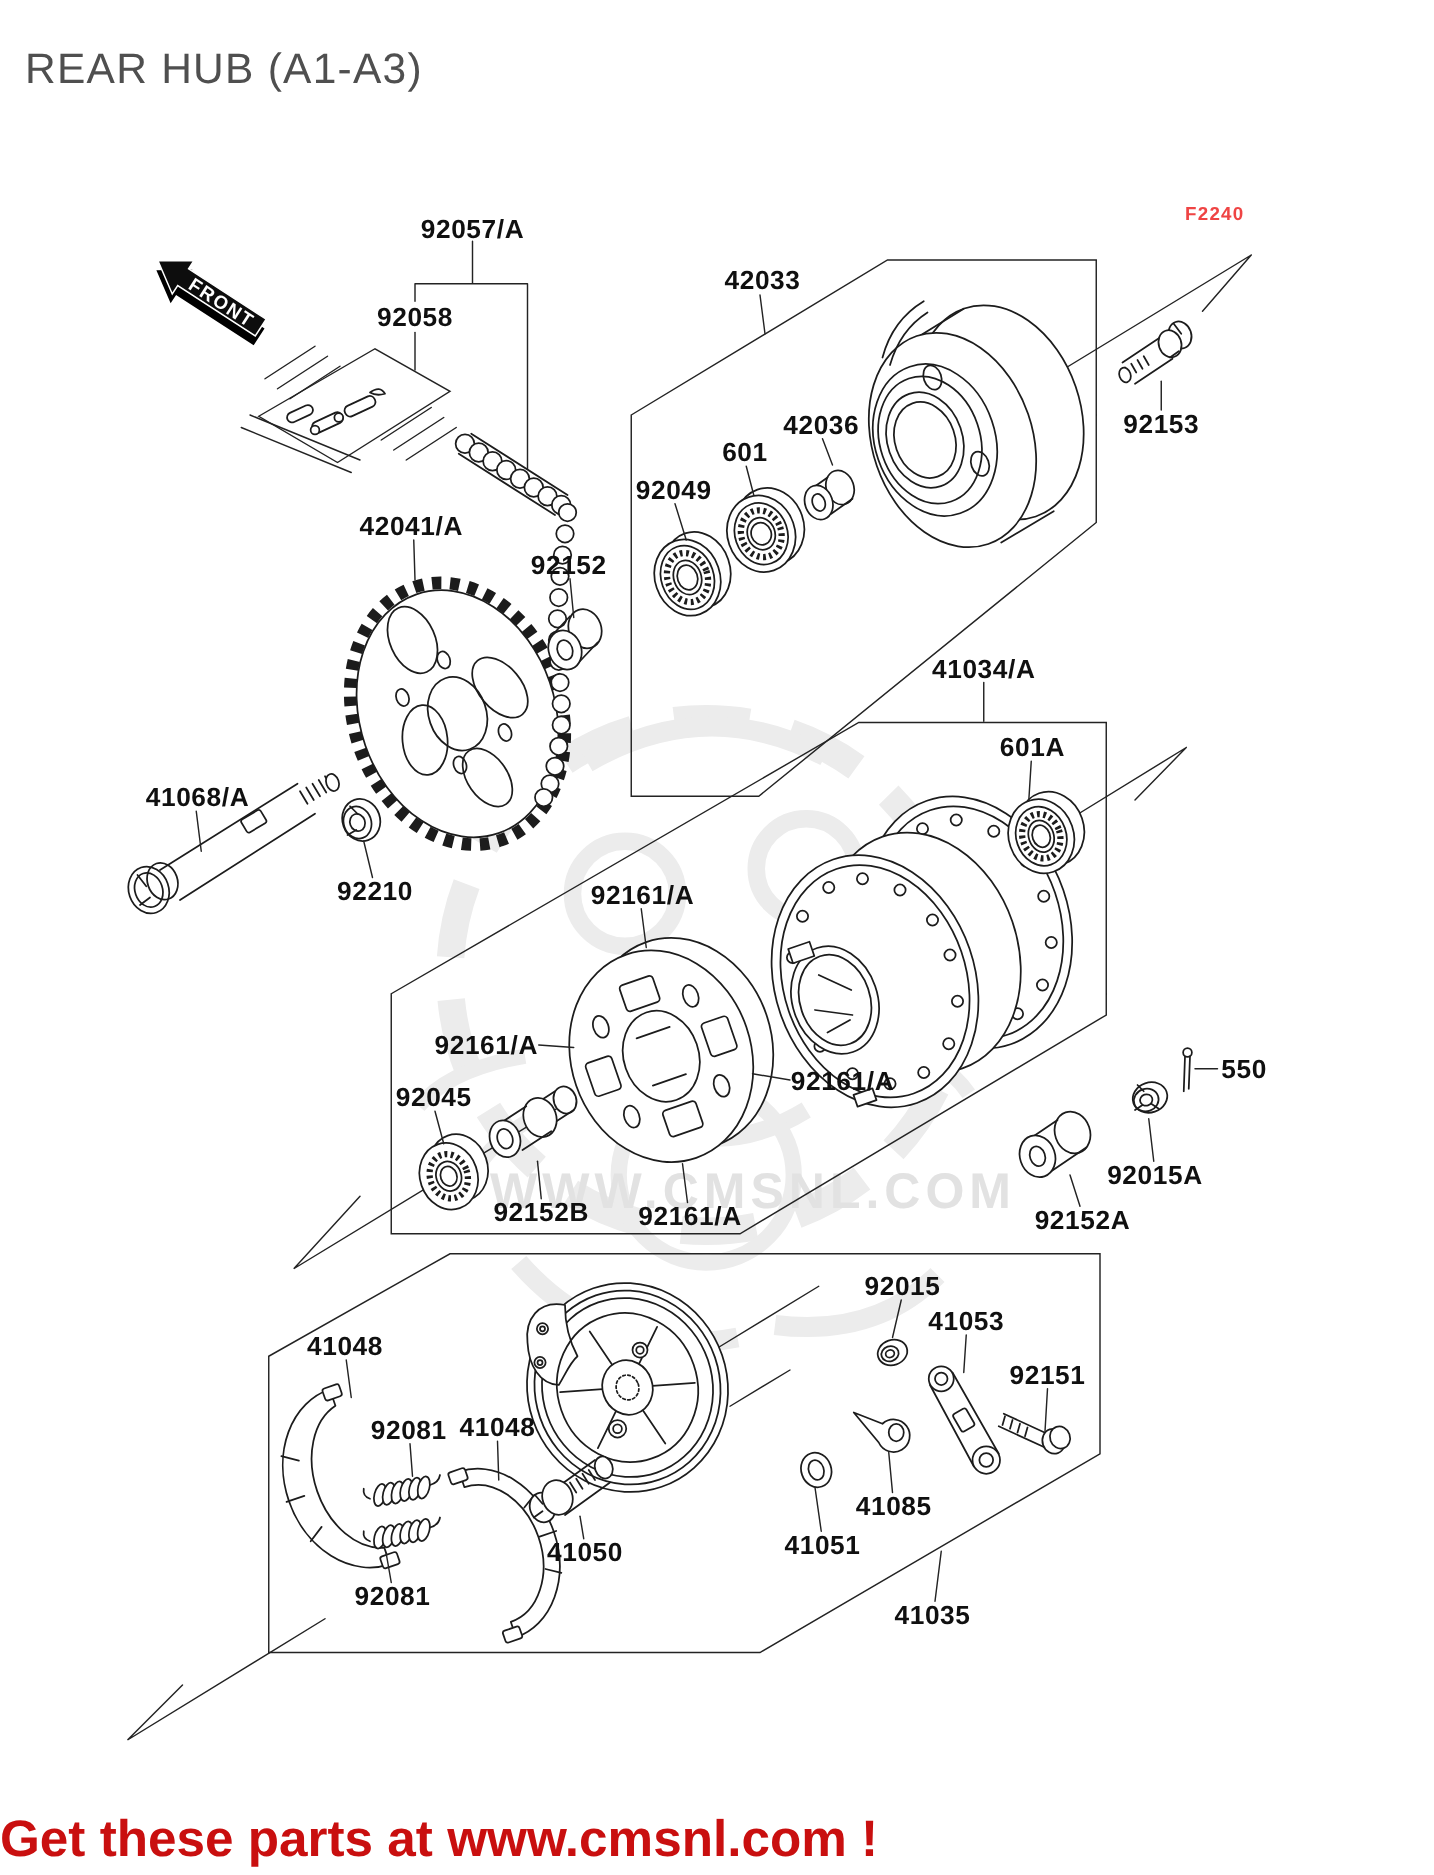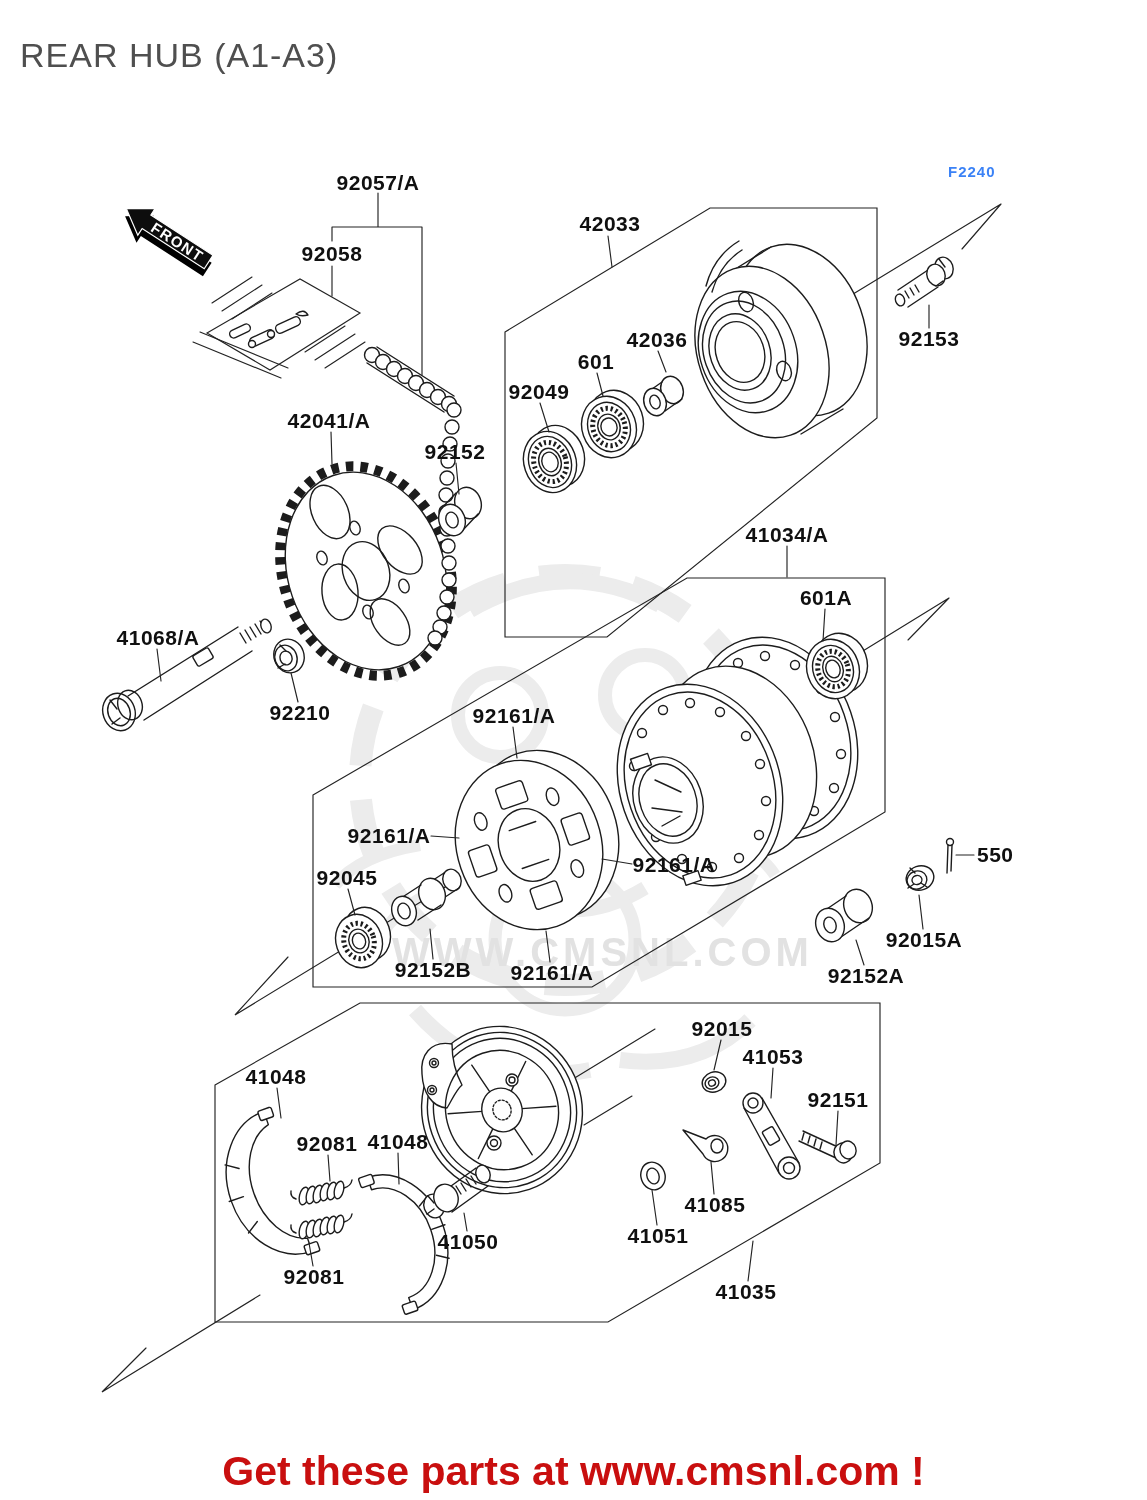--- a/index.html
+++ b/index.html
@@ -1,21 +1,21 @@
 <!DOCTYPE html>
 <html><head>
 <meta charset="utf-8">
 <style>
   html,body{margin:0;padding:0;background:#fff;}
   .stage{position:relative;width:1147px;height:1500px;background:#ffffff;overflow:hidden;
          font-family:"Liberation Sans",sans-serif;}
   .abs{position:absolute;}
   #page-title{left:20px;top:16px;font-size:34px;color:#4f4f4f;letter-spacing:1px;white-space:nowrap;margin-top:20px;}
-  #fig-code{left:948px;top:163px;font-size:15px;font-weight:bold;color:#3b82f6;letter-spacing:1px;}
-  #footer-banner{left:0;top:1448px;width:1147px;text-align:center;font-size:41px;font-weight:bold;
+  #fig-code{left:948px;top:163px;font-size:15px;font-weight:bold;color:#ef4444;letter-spacing:1px;}
+  #footer-banner{left:0;top:1448px;width:1147px;text-align:left;font-size:41px;font-weight:bold;
          color:#c90f0f;white-space:nowrap;}
   svg{position:absolute;left:0;top:0;}
   .k  {fill:none;stroke:#1c1c1c;stroke-width:1.4;stroke-linecap:round;stroke-linejoin:round;}
   .kw {fill:#ffffff;stroke:#1c1c1c;stroke-width:1.4;stroke-linejoin:round;}
   .kt {fill:none;stroke:#232323;stroke-width:1.15;stroke-linecap:round;}
   .bb {fill:none;stroke:#1c1c1c;stroke-width:5;stroke-dasharray:2.2 2.8;}
   .teeth{fill:none;stroke:#1c1c1c;stroke-width:10;stroke-dasharray:7.5 7;}
   .wm {fill:none;stroke:#ececec;}
   .wmtxt{font:bold 40px "Liberation Sans",sans-serif;fill:#e2e2e2;letter-spacing:4px;}
   .pl {font:bold 21px "Liberation Sans",sans-serif;fill:#101010;letter-spacing:.5px;}

